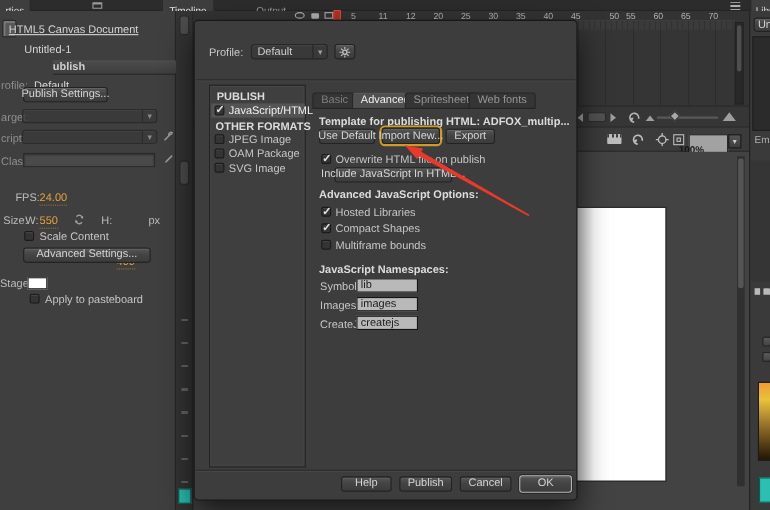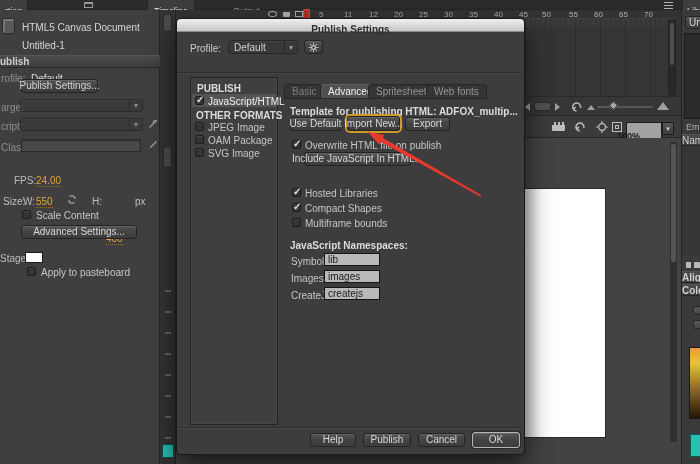--- a/index.html
+++ b/index.html
@@ -12,21 +12,21 @@
   .lbl.white{color:#f2f2f2;}
   .sm{font-size:9px;}
   .btn{position:absolute;background:linear-gradient(#565656 0%,#444 45%,#3c3c3c 100%);border:1px solid #232323;border-radius:3px;color:#d6d6d6;font-size:10px;display:flex;align-items:center;justify-content:center;box-shadow:inset 0 1px 0 rgba(255,255,255,.09);white-space:nowrap;line-height:10px;cursor:default;}
   .btn.default{border:1px solid #b4b4b4;box-shadow:0 0 0 1px #2a2a2a, inset 0 1px 0 rgba(255,255,255,.12);}
   .btn.hl{box-shadow:0 0 0 2px #cf9b28, inset 0 1px 0 rgba(255,255,255,.09);}
   .cb{position:absolute;width:9px;height:9px;background:#343434;border:1px solid #1b1b1b;border-radius:2px;box-shadow:inset 0 1px 0 rgba(255,255,255,.08);}
   .cb.on::after{content:"✓";position:absolute;left:0px;top:-3px;font-size:10px;font-weight:bold;color:#e2e2e2;}
   .dd{position:absolute;background:#393939;border:1px solid #272727;border-radius:3px;color:#cfcfcf;font-size:10px;display:flex;align-items:center;padding-left:5px;box-shadow:inset 0 1px 0 rgba(255,255,255,.05);}
   .dd .arrow{margin-left:auto;width:13px;height:100%;border-left:1px solid #272727;display:flex;align-items:center;justify-content:center;}
   .dd .arrow::after{content:"▾";font-size:8px;color:#9c9c9c;}
-  .hdr{position:absolute;background:linear-gradient(#4b4b4b,#3e3e3e);border-top:1px solid #555;border-bottom:1px solid #282828;font-size:10px;font-weight:bold;color:#cfcfcf;line-height:12px;overflow:hidden;white-space:nowrap;}
+  .hdr{position:absolute;background:linear-gradient(#4b4b4b,#3e3e3e);border-top:1px solid #555;border-bottom:1px solid #282828;font-size:10px;font-weight:bold;color:#cfcfcf;line-height:12px;overflow:hidden;white-space:nowrap;margin-left:48px;}
   .orange{color:#e3a23c;border-bottom:1px dotted #96742c;}
   .field{position:absolute;background:#b9b9b9;border:1px solid #151515;color:#1c1c1c;font-size:10px;height:13px;width:56px;padding:0 3px;}
   .dtab{position:absolute;height:15px;padding:0 7px;background:#353535;border:1px solid #262626;border-radius:3px 3px 0 0;font-size:10px;color:#969696;line-height:14px;white-space:nowrap;}
   .dtab.on{background:#505050;color:#f0f0f0;border-color:#5e5e5e #282828 #282828;}
   .tri-l{width:0;height:0;border-top:4px solid transparent;border-bottom:4px solid transparent;border-right:5px solid #9e9e9e;}
   .tri-r{width:0;height:0;border-top:4px solid transparent;border-bottom:4px solid transparent;border-left:5px solid #9e9e9e;}
   .ruler-num{position:absolute;top:0;font-size:8px;color:#b3b3b3;}
   svg{display:block;}
 </style>
 </head>
@@ -46,21 +46,21 @@
       <span class="lbl sm" style="position:static;color:#969696;">Output</span>
     </div>
     <span class="abs" style="left:664px;top:2px;width:9px;height:7px;background:repeating-linear-gradient(#b0b0b0 0 1px,transparent 1px 3px);"></span>
     <div class="abs" style="left:682px;top:0;height:10px;padding:0 4px;background:#3e3e3e;border-left:1px solid #262626;">
       <span class="lbl sm" style="position:static;color:#d8d8d8;">Libra</span>
     </div>
   </div>
 
   <div class="abs" style="left:0;top:10px;width:160px;height:454px;background:#3f3f3f;border-right:1px solid #262626;">
     <span class="abs" style="left:2px;top:8px;width:13px;height:16px;background:#585858;border:1px solid #2a2a2a;border-radius:2px;box-shadow:inset 2px 2px 0 #777;"></span>
-    <span class="lbl" style="left:22px;top:12px;color:#d5d5d5;">HTML5 Canvas Document</span>
+    <span class="lbl" style="left:8px;top:12px;color:#d5d5d5;text-decoration:underline;">HTML5 Canvas Document</span>
     <span class="lbl" style="left:22px;top:30px;color:#d5d5d5;">Untitled-1</span>
 
     <div class="hdr" style="left:0;top:45px;width:160px;height:13px;">
       <span>ublish</span>
     </div>
     <span class="lbl dim" style="left:1px;top:63px;">rofile:</span>
     <span class="lbl" style="left:31px;top:63px;color:#d8d8d8;">Default</span>
     <div class="btn" style="left:21px;top:69px;width:77px;height:14px;">
       <span>Publish Settings...</span>
     </div>
@@ -131,21 +131,21 @@
       <div class="abs" style="left:0;top:0;width:505px;height:8px;">
           <span class="ruler-num" style="left: 143px;">5</span>
           <span class="ruler-num" style="left: 168px;">11</span>
           <span class="ruler-num" style="left: 193px;">12</span>
           <span class="ruler-num" style="left: 218px;">20</span>
           <span class="ruler-num" style="left: 243px;">25</span>
           <span class="ruler-num" style="left: 268px;">30</span>
           <span class="ruler-num" style="left: 293px;">35</span>
           <span class="ruler-num" style="left: 318px;">40</span>
           <span class="ruler-num" style="left: 343px;">45</span>
-          <span class="ruler-num" style="left: 366px; text-align: center;">50</span>
+          <span class="ruler-num" style="left: 378px; text-align: center;">50</span>
           <span class="ruler-num" style="left: 393px;">55</span>
           <span class="ruler-num" style="left: 418px;">60</span>
           <span class="ruler-num" style="left: 443px;">65</span>
           <span class="ruler-num" style="left: 468px;">70</span>
         </div>
       <span class="abs" style="left:92px;top:1px;width:9px;height:6px;border:1px solid #b0b0b0;border-radius:50%;"></span>
       <span class="abs" style="left:107px;top:2px;width:7px;height:5px;background:#b0b0b0;border-radius:1px;"></span>
       <span class="abs" style="left:119px;top:1px;width:8px;height:6px;border:1px solid #b0b0b0;"></span>
       <span class="abs" style="left:127px;top:-1px;width:7px;height:10px;background:#b23126;border:1px solid #d8493c;border-radius:1px;"></span>
     </div>
@@ -226,23 +226,20 @@
     <div class="hdr" style="left:0;top:274px;width:19px;height:12px;">
       <span>Colo</span>
     </div>
     <span class="abs" style="left:11px;top:296px;width:8px;height:9px;background:linear-gradient(#5a5a5a,#444);border:1px solid #262626;border-radius:2px;"></span>
     <span class="abs" style="left:11px;top:310px;width:8px;height:9px;background:linear-gradient(#5a5a5a,#444);border:1px solid #262626;border-radius:2px;"></span>
     <div class="abs" style="left:7px;top:337px;width:12px;height:72px;border:1px solid #1a1a1a;background:linear-gradient(180deg,#ef9b35 0%,#e9c23a 22%,#97712a 55%,#201505 100%);"></div>
     <div class="abs" style="left:8px;top:424px;width:11px;height:23px;background:#2abfb0;border:1px solid #0f5c52;"></div>
   </div>
 
   <div class="abs" style="left:176px;top:18px;width:349px;height:437px;background:#3d3d3d;border:1px solid #181818;border-radius:4px;box-shadow:0 12px 28px rgba(0,0,0,.65);z-index:50;">
-    <div class="abs" style="left:0;top:0;width:347px;height:13px;background:linear-gradient(#f0f0f0,#c6c6c6);border-radius:4px 4px 0 0;border-bottom:1px solid #8e8e8e;text-align:center;">
-      <span style="font-size:10px;font-weight:bold;color:#2d2d2d;line-height:12px;">Publish Settings</span>
-    </div>
 
     <span class="lbl" style="left:13px;top:24px;color:#c9c9c9;">Profile:</span>
     <div class="dd" style="left:51px;top:21px;width:70px;height:14px;">
       <span>Default</span>
       <span class="arrow"></span>
     </div>
     <div class="btn" style="left:127px;top:21px;width:19px;height:14px;">
       <span>
         <svg width="11" height="11" viewBox="0 0 12 12">
             <circle cx="6" cy="6" r="2.1" fill="none" stroke="#c9c9c9" stroke-width="1.3"></circle>
@@ -290,20 +287,21 @@
         <span>Export</span>
       </div>
 
     <span class="cb on" style="left:115px;top:121px;"></span>
     <span class="lbl" style="left:128px;top:121px;">Overwrite HTML file on publish</span>
 
     <div class="btn" style="left:127px;top:133px;width:107px;height:14px;">
         <span>Include JavaScript In HTML...</span>
       </div>
 
+    <span class="lbl bold" style="left:113px;top:153px;">Advanced JavaScript Options:</span>
 
     <span class="cb on" style="left:115px;top:169px;"></span>
     <span class="lbl" style="left:128px;top:169px;">Hosted Libraries</span>
 
     <span class="cb on" style="left:115px;top:184px;"></span>
     <span class="lbl" style="left:128px;top:184px;">Compact Shapes</span>
 
     <span class="cb" style="left:115px;top:199px;"></span>
     <span class="lbl" style="left:128px;top:199px;">Multiframe bounds</span>
 

